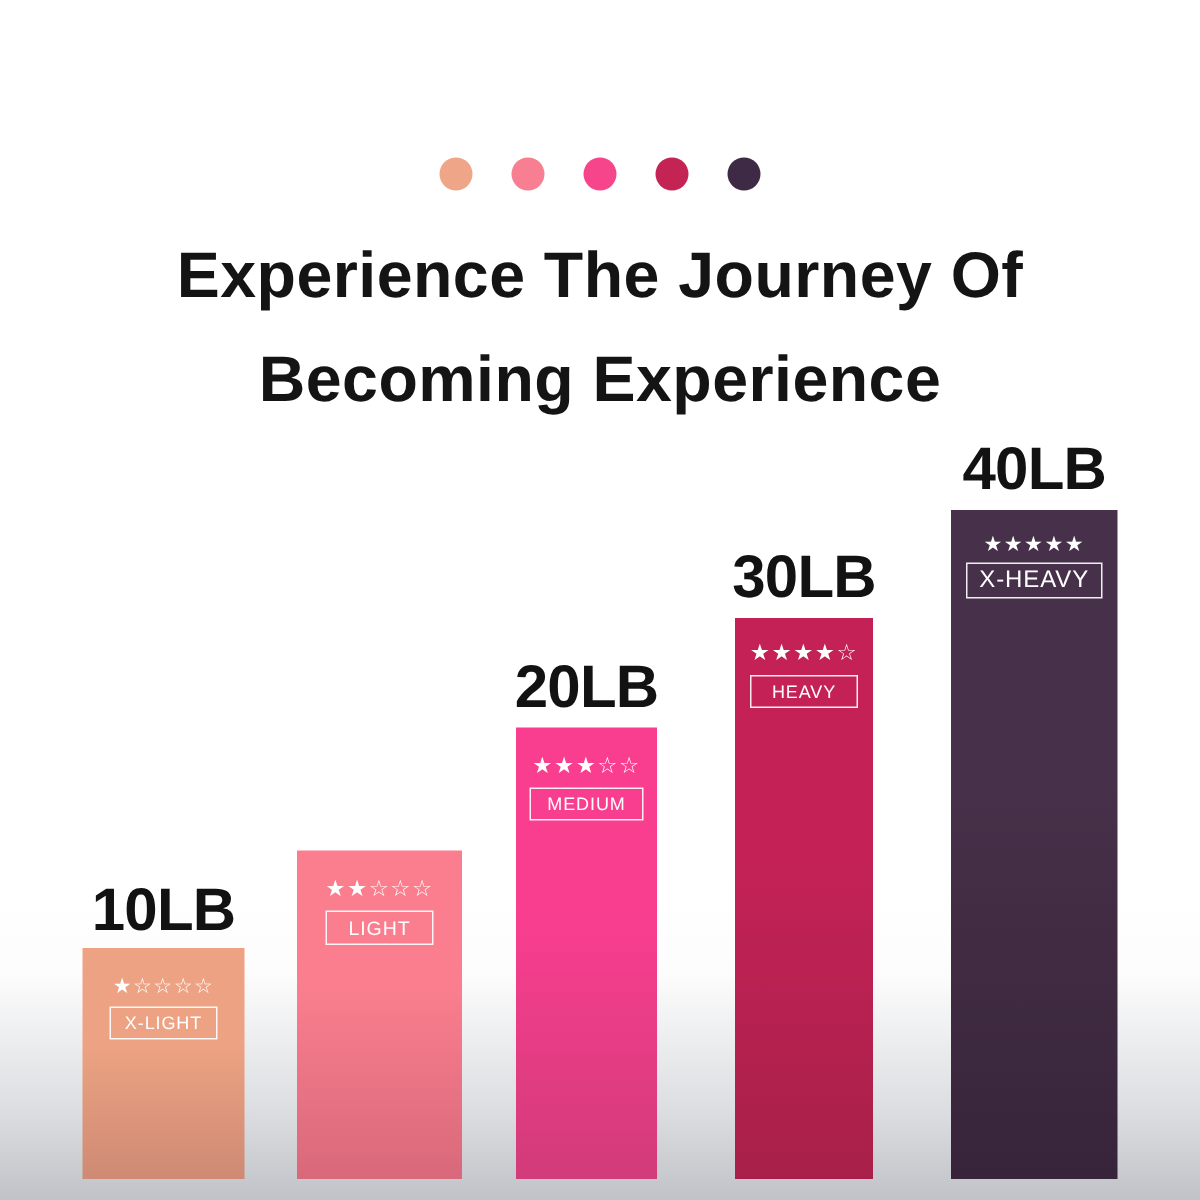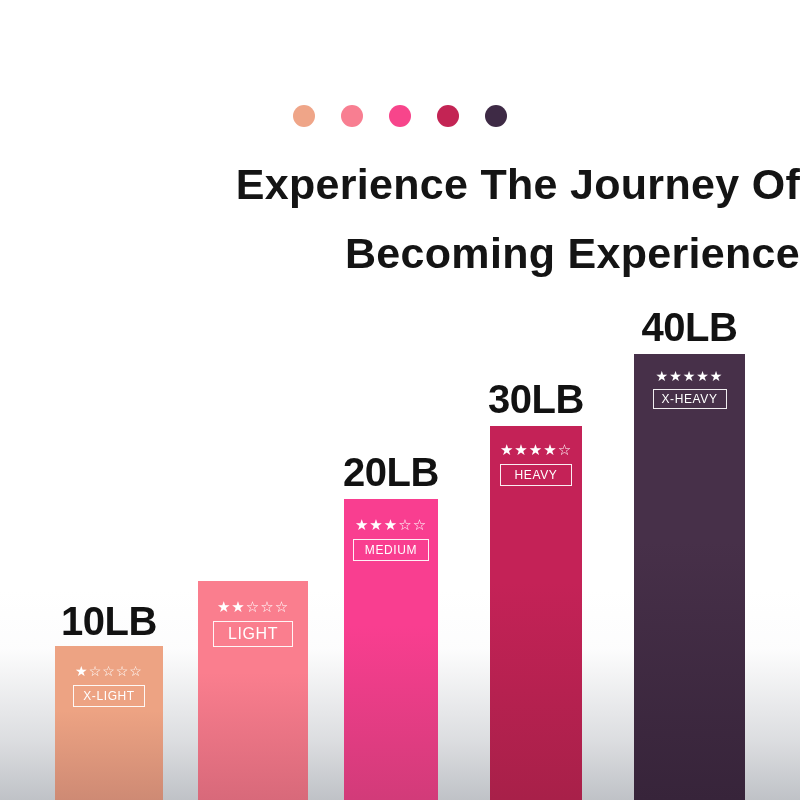--- a/index.html
+++ b/index.html
@@ -38,21 +38,21 @@
     left:0; top:150px;
     width:800px;
     text-align:center;
     color:#141414;
     font-weight:bold;
     font-size:43px;
     line-height:69px;
     letter-spacing:0.3px;
     white-space:nowrap;
   }
-  #headline .hl-line { display:block;text-align:right; }
+  #headline .hl-line { display:block; }
 
   
   #chart {
     position:absolute;
     left:0; top:0;
     width:800px; height:800px;
   }
 
   
   #floor-shadow {
@@ -60,21 +60,21 @@
     left:0; bottom:0;
     width:800px; height:210px;
     background:linear-gradient(to bottom,
       rgba(255,255,255,0) 0%,
       rgba(238,238,240,0.15) 28%,
       rgba(206,208,212,0.72) 72%,
       rgba(188,191,196,0.95) 100%);
     pointer-events:none;
   }
 
-  .bar-group { position:absolute; bottom:0;padding-left:48px; }
+  .bar-group { position:absolute; bottom:14px;padding-left:48px; }
 
   .bar {
     position:absolute;
     left:0; bottom:0;
     width:100%;
   }
 
   .bar-inner {
     position:absolute;
     left:0; top:0;
@@ -149,21 +149,21 @@
             <span class="stars" style="font-size: 14px;">★☆☆☆☆</span>
             <span class="level-badge" style="font-size: 12px; padding: 3px 9px;">X-LIGHT</span>
           </div>
         </div>
       </div>
       <div class="bar-group" style="left: 198px; width: 110px; height: 219px;">
         <div class="bar" style="height: 219px;">
           <div class="bar-inner" style="background: linear-gradient(rgb(250, 126, 142) 0%, rgb(250, 126, 142) 42%, rgb(216, 105, 122) 100%);"></div>
           <div class="bar-content" style="top: 18px; gap: 7px;">
             <span class="stars" style="font-size: 15px;">★★☆☆☆</span>
-            <span class="level-badge" style="font-size: 16px; padding: 3px 14px;">LIGHT</span>
+            <span class="level-badge" style="font-size: 13px; padding: 3px 14px;">LIGHT</span>
           </div>
         </div>
       </div>
       <div class="bar-group" style="left: 344px; width: 94px; height: 301px;">
         <div class="weight-label" style="top: -47px;">20LB</div>
         <div class="bar" style="height: 301px;">
           <div class="bar-inner" style="background: linear-gradient(rgb(249, 62, 144) 0%, rgb(249, 62, 144) 42%, rgb(210, 59, 121) 100%);"></div>
           <div class="bar-content" style="top: 18px; gap: 7px;">
             <span class="stars" style="font-size: 15px;">★★★☆☆</span>
             <span class="level-badge" style="font-size: 12px; padding: 3px 11px;">MEDIUM</span>
@@ -179,19 +179,19 @@
             <span class="level-badge" style="font-size: 12px; padding: 3px 14px;">HEAVY</span>
           </div>
         </div>
       </div>
       <div class="bar-group" style="left: 634px; width: 111px; height: 446px;">
         <div class="weight-label" style="top: -47px;">40LB</div>
         <div class="bar" style="height: 446px;">
           <div class="bar-inner" style="background: linear-gradient(rgb(71, 48, 73) 0%, rgb(71, 48, 73) 42%, rgb(55, 36, 58) 100%);"></div>
           <div class="bar-content" style="top: 15px; gap: 6px;">
             <span class="stars" style="font-size: 14px;">★★★★★</span>
-            <span class="level-badge" style="font-size: 12px; padding: 2px 8px;">X-HEAVY</span>
+            <span class="level-badge" style="font-size: 16px; padding: 2px 8px;">X-HEAVY</span>
           </div>
         </div>
       </div>
     </div>
 
 </div>
 
 </body></html>

